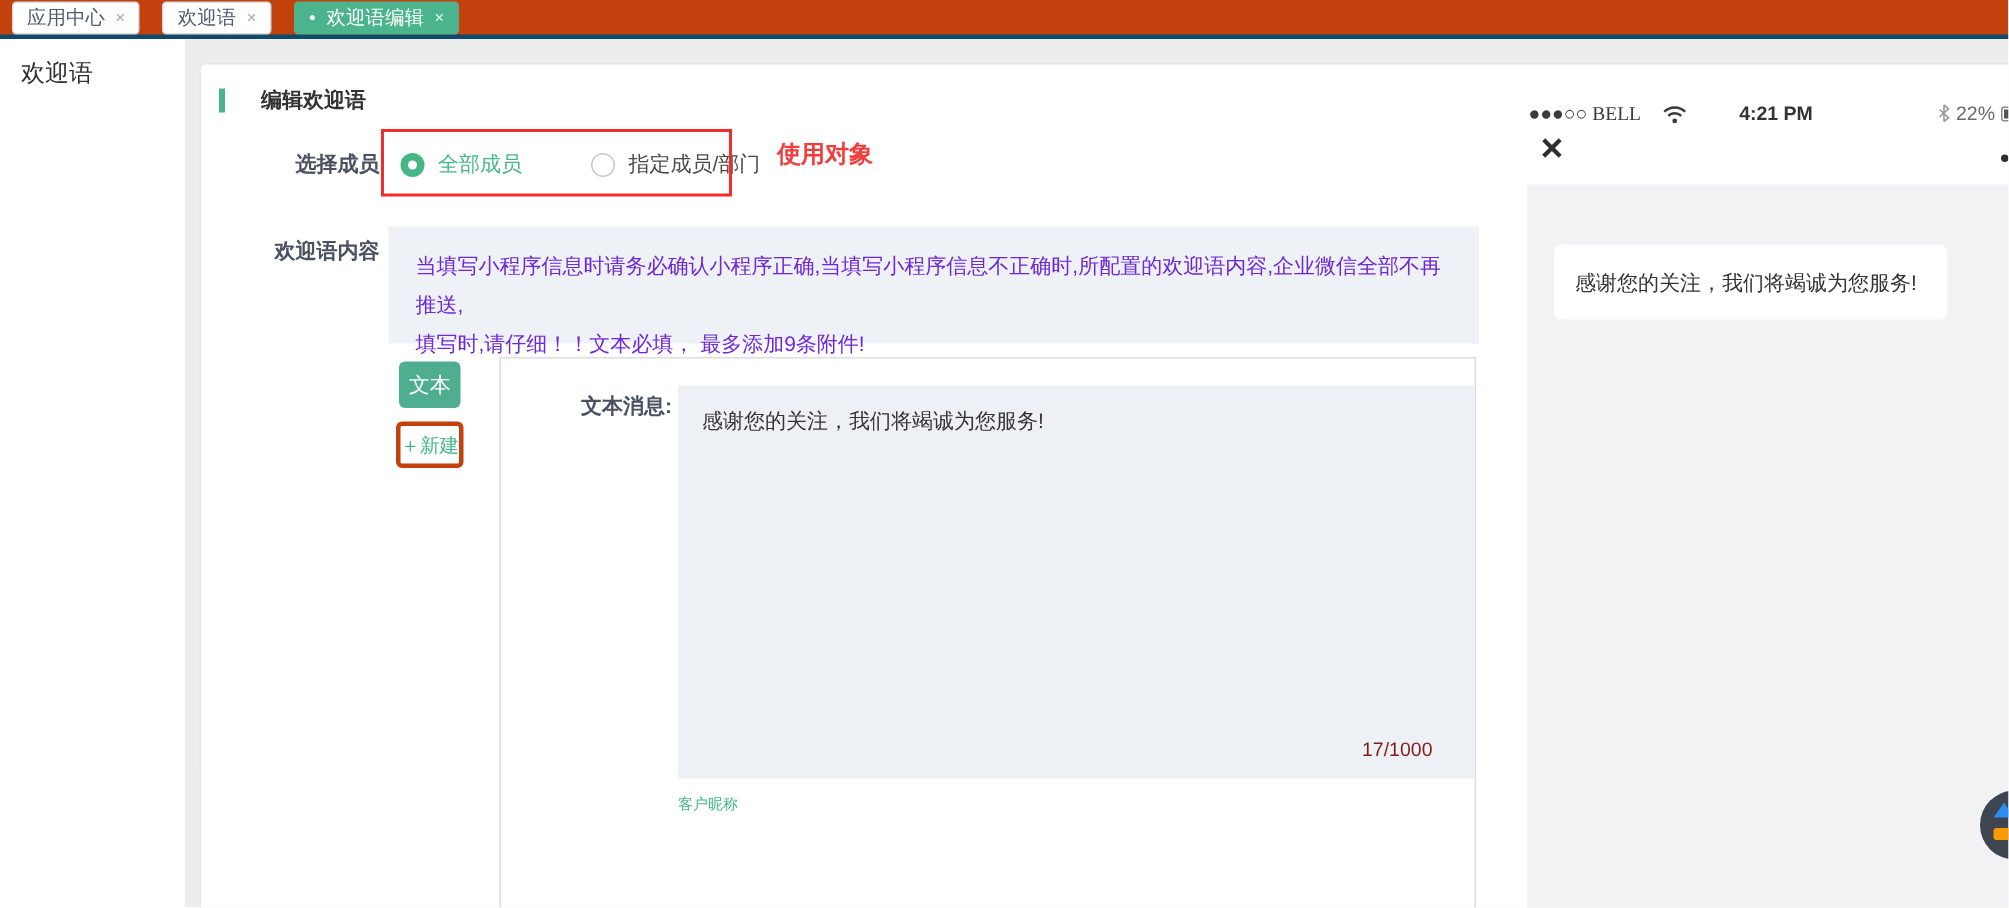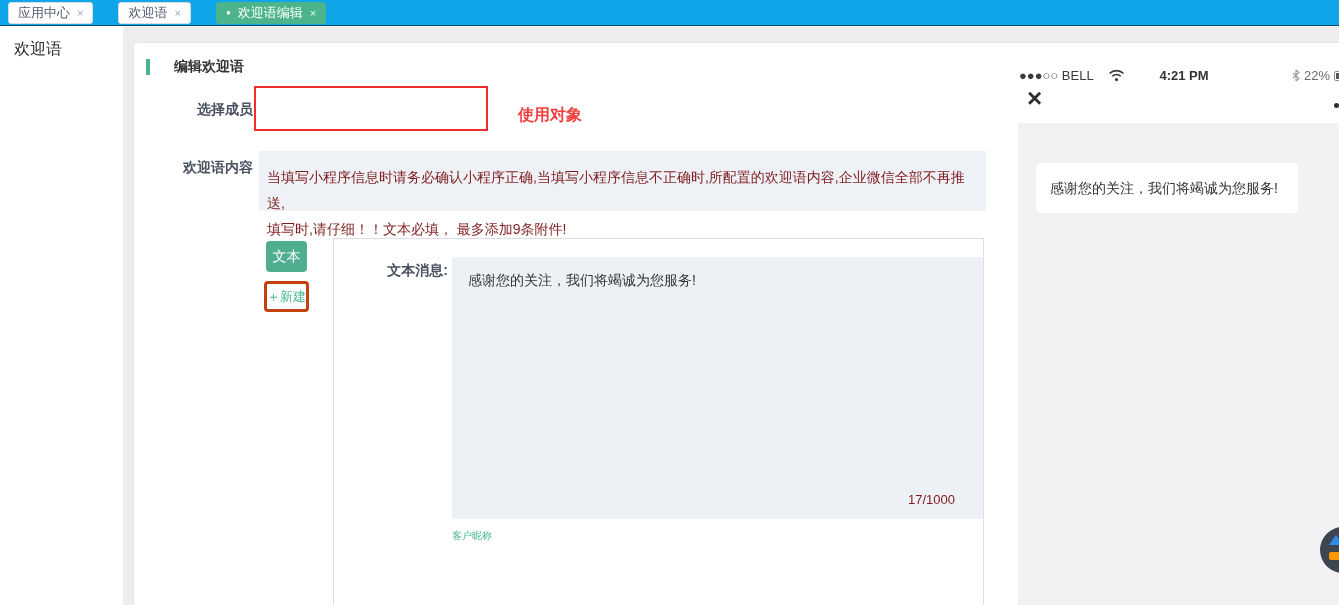--- a/index.html
+++ b/index.html
@@ -2,22 +2,22 @@
 <html><head>
 <meta charset="utf-8">
 <style>
   * { margin:0; padding:0; box-sizing:border-box; }
   html,body { background:#fff; }
   .screen {
     position:relative; width:1339px; height:605px; overflow:hidden;
     background:#fff; font-family:"Liberation Sans","DejaVu Sans",sans-serif;
   }
   
-  .tabbar { position:absolute; left:0; top:0; width:100%; height:26px; background:#0ea5e9;
-    border-bottom:1px solid #0c4a6e; display:flex; align-items:center; gap:25px; padding-left:8px; }
+  .tabbar { position:absolute; left:0; top:0; width:100%; height:26px; background:#c2410c;
+    border-bottom:3px solid #0c4a6e; display:flex; align-items:center; gap:15px; padding-left:8px; }
   .tab { height:22px; display:inline-flex; align-items:center; gap:7px; padding:0 9px;
     border:1px solid #d7dde4; background:#fff; border-radius:3px; font-size:13px; color:#515a6e; cursor:pointer; }
   .tab .tab-close { color:#9ea7b4; font-size:11px; }
   .tab.active { background:#4CB48C; border-color:#4CB48C; color:#fff; }
   .tab.active .tab-dot { font-size:8px; line-height:1; color:#fff; }
   .tab.active .tab-close { color:#e8f7ef; }
   
   .content-bg { position:absolute; left:123px; top:26px; width:1216px; height:579px; background:#ededed; }
   .sidebar { position:absolute; left:0; top:26px; width:123px; height:579px; background:#fff; }
   .sidebar-title { padding:13px 0 0 14px; font-size:16px; color:#2f2f2f; }
@@ -36,38 +36,38 @@
   .radio-row { position:absolute; left:133px; top:58px; display:flex; align-items:center; }
   .radio { width:16px; height:16px; border-radius:50%; position:relative; flex:none; }
   .radio.checked { background:#45B787; }
   .radio.checked::after { content:""; position:absolute; left:5px; top:5px; width:6px; height:6px;
     border-radius:50%; background:#fff; }
   .radio.unchecked { background:#fff; border:1px solid #c5c8ce; }
   .radio-text-all { margin-left:9px; font-size:14px; color:#45B787; }
   .radio-gap { width:46px; flex:none; }
   .radio-text-spec { margin-left:9px; font-size:14px; color:#4a4a4a; }
   .red-box { position:absolute; left:120px; top:43px; width:234px; height:45px; border:2px solid #f22b2b; pointer-events:none; }
-  .red-caption { position:absolute; left:384px; top:50px; font-size:16px; font-weight:600; color:#f03e3e;margin-top:12px; }
+  .red-caption { position:absolute; left:384px; top:50px; font-size:16px; font-weight:600; color:#f03e3e; }
   
-  .notice-box { position:absolute; left:125px; top:108px; width:727px; height:60px; background:#eef1f6;
-    padding:13px 8px; font-size:14px; color:#7f1d1d; line-height:26px; white-space:pre-line; }
+  .notice-box { position:absolute; left:125px; top:108px; width:727px; height:78px; background:#eef1f6;
+    padding:13px 18px; font-size:14px; color:#6d28d9; line-height:26px; white-space:pre-line; }
   
   .text-tab-btn { position:absolute; left:132px; top:198px; width:41px; height:31px; background:#4FAE90;
     color:#fff; border:none; border-radius:4px; font-size:14px; cursor:pointer; }
   .new-btn { position:absolute; left:130px; top:238px; width:45px; height:31px; background:#fff;
     color:#45B787; border:3px solid #c2410c; border-radius:4px; font-size:13px; cursor:pointer; }
   .msg-panel { position:absolute; left:199px; top:195px; width:651px; height:425px; background:#fff;
     border:1px solid #dcdee2; }
   .msg-area { position:absolute; left:318px; top:214px; width:531px; height:262px; background:#edf0f4; }
   .msg-text { padding:12px 16px; font-size:14px; color:#333; line-height:22px; }
   .char-count { position:absolute; right:28px; bottom:12px; font-size:13px; color:#7f1d1d; }
   .nickname { position:absolute; left:318px; top:486px; font-size:10px; color:#45B787; cursor:pointer; }
   
   .st-left { position:absolute; left:885px; top:25px; display:flex; align-items:center; gap:14px;
-    font-size:13px; color:#3b3b3b; }
+    font-size:13px; color:#3b3b3b;font-family:Liberation Serif, serif; }
   .st-time { position:absolute; left:990px; top:25px; width:120px; text-align:center;
     font-size:13px; font-weight:600; color:#333; }
   .st-right { position:absolute; left:1158px; top:25px; display:flex; align-items:center; gap:4px;
     font-size:13px; color:#6b6b6b; }
   .battery { width:20px; height:10px; border:1px solid #8a8a8a; border-radius:2px; position:relative; flex:none; }
   .battery::after { content:""; position:absolute; left:1px; top:1px; width:4px; height:6px; background:#555; }
   .battery::before { content:""; position:absolute; right:-3px; top:2px; width:2px; height:4px; background:#8a8a8a; }
   .phone-close { position:absolute; left:893px; top:42px; font-size:26px; font-weight:600; color:#2f2f2f;
     line-height:1; cursor:pointer; }
   .phone-menu-dot { position:absolute; left:1200px; top:60px; width:5px; height:5px; border-radius:50%;
@@ -111,20 +111,27 @@
   </div>
 
   <div class="card">
 
     <div class="section-header">
       <span class="section-bar"></span>
       <span class="section-title">编辑欢迎语</span>
     </div>
 
     <div class="row-label lbl-member">选择成员</div>
+    <div class="radio-row">
+      <span class="radio checked"></span>
+      <span class="radio-text-all">全部成员</span>
+      <span class="radio-gap"></span>
+      <span class="radio unchecked"></span>
+      <span class="radio-text-spec">指定成员/部门</span>
+    </div>
     <div class="red-box"></div>
     <div class="red-caption">使用对象</div>
 
     <div class="row-label lbl-content">欢迎语内容</div>
     <div class="notice-box">当填写小程序信息时请务必确认小程序正确,当填写小程序信息不正确时,所配置的欢迎语内容,企业微信全部不再推送,
 填写时,请仔细！！文本必填， 最多添加9条附件!</div>
 
     <button class="text-tab-btn">文本</button>
     <button class="new-btn">＋新建</button>
 

